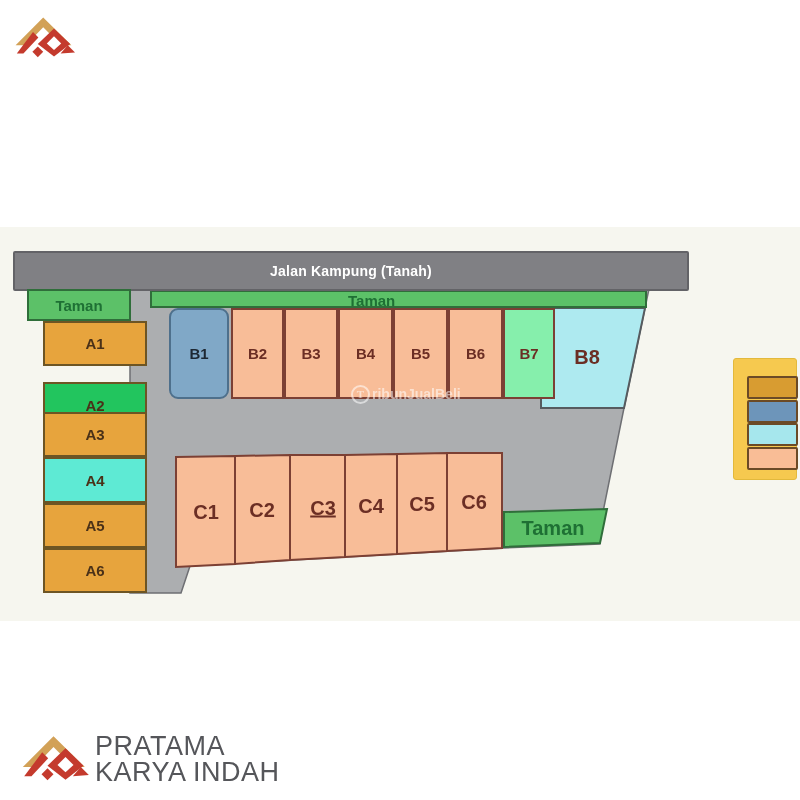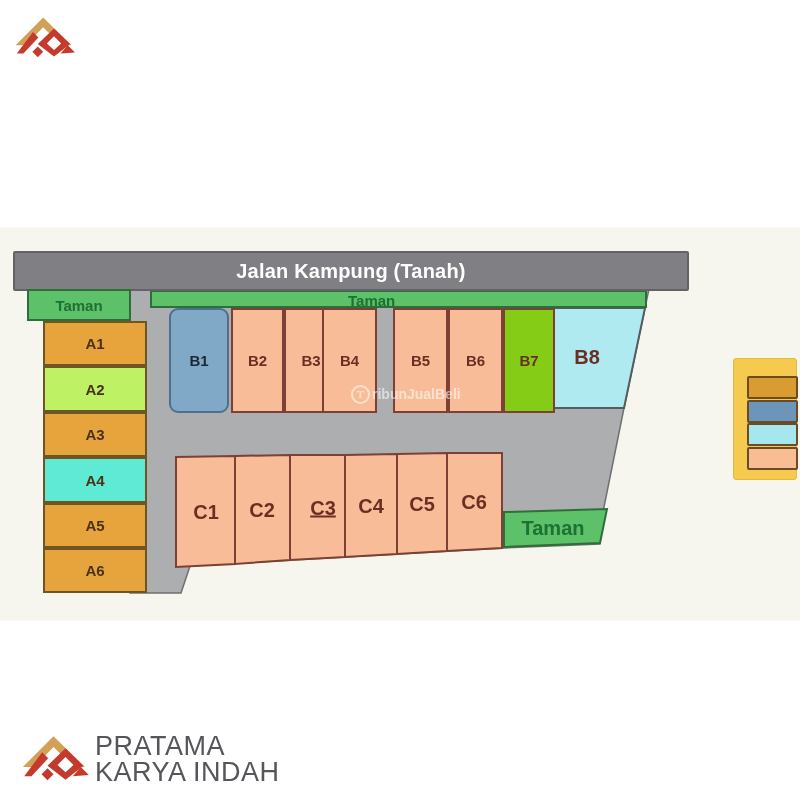--- a/index.html
+++ b/index.html
@@ -6,30 +6,30 @@
   .stage{position:relative;width:800px;height:800px;background:#ffffff;overflow:hidden;
          font-family:"Liberation Sans",sans-serif;}
   .band{position:absolute;left:0;top:227px;width:800px;height:394px;background:#f6f6ef;}
   .plan-svg{position:absolute;left:0;top:0;}
 
   .abs{position:absolute;box-sizing:border-box;}
   .lbl{display:flex;align-items:center;justify-content:center;font-weight:bold;}
 
   .road-bar{left:13px;top:251px;width:676px;height:40px;background:#808084;
             border:2px solid #636367;border-radius:2px;color:#ffffff;
-            font-size:20px;font-weight:bold;letter-spacing:.2px;}
+            font-size:14px;font-weight:bold;letter-spacing:.2px;}
 
   .taman{background:#5cc168;border:2px solid #2f6e3a;color:#1e7034;font-size:15px;}
   .taman-strip{left:150px;top:291px;width:497px;height:17px;border-width:1px 2px 2px 2px;}
   .taman-strip span{position:absolute;left:196px;top:0;}
   .taman-left{left:27px;top:289px;width:104px;height:32px;}
 
   .plot{border:2px solid #7c4034;color:#6b2e24;font-size:15px;margin-left:16px;}
   .a-plot{left:27px;width:104px;background:#e7a43d;border-color:#6d5524;color:#4a3118;}
-  .b-plot{top:308px;height:105px;background:#f8bd98;}
+  .b-plot{top:308px;height:91px;background:#f8bd98;}
   .b1{background:#80a8c7;border-color:#4e708c;border-radius:9px;color:#1d2732;}
 
   .float-lbl{transform:translate(-50%,-50%);font-weight:bold;color:#6b2e24;font-size:20px;white-space:nowrap;}
   .taman-float{color:#1e7034;}
 
   .legend{left:733px;top:358px;width:64px;height:122px;background:#f6c94f;border-radius:3px;
           border:1px solid #e3b93c;}
   .swatch{position:absolute;left:13px;width:47px;height:19px;border:2px solid #6b4a26;border-radius:2px;}
 
   .watermark{left:351px;top:385px;height:18px;display:flex;align-items:center;gap:2px;
@@ -66,21 +66,21 @@
   <div class="abs lbl taman taman-strip" style="background: rgb(92, 193, 104);">
     <span>Taman</span>
   </div>
   <div class="abs lbl taman taman-left" style="background: rgb(92, 193, 104);">
     <span>Taman</span>
   </div>
 
   <div class="abs lbl plot a-plot" style="top: 321px; height: 45px; background: rgb(231, 164, 61);">
       <span>A1</span>
     </div>
-  <div class="abs lbl plot a-plot" style="top: 366px; height: 46px; background: #bef264;">
+  <div class="abs lbl plot a-plot" style="top: 382px; height: 46px; background: #22c55e;">
       <span>A2</span>
     </div>
   <div class="abs lbl plot a-plot" style="top: 412px; height: 45px; background: rgb(231, 164, 61);">
       <span>A3</span>
     </div>
   <div class="abs lbl plot a-plot" style="top: 457px; height: 46px; background: #5eead4;">
       <span>A4</span>
     </div>
   <div class="abs lbl plot a-plot" style="top: 503px; height: 45px; background: rgb(231, 164, 61);">
       <span>A5</span>
@@ -91,30 +91,30 @@
 
   <div class="abs lbl plot b-plot b1" style="left: 153px; width: 60px; background: rgb(128, 168, 199);">
       <span>B1</span>
     </div>
   <div class="abs lbl plot b-plot" style="left: 215px; width: 53px; background: rgb(248, 189, 152);">
       <span>B2</span>
     </div>
   <div class="abs lbl plot b-plot" style="left: 268px; width: 54px; background: rgb(248, 189, 152);">
       <span>B3</span>
     </div>
-  <div class="abs lbl plot b-plot" style="left: 306px; width: 55px; background: rgb(248, 189, 152);">
+  <div class="abs lbl plot b-plot" style="left: 322px; width: 55px; background: rgb(248, 189, 152);">
       <span>B4</span>
     </div>
   <div class="abs lbl plot b-plot" style="left: 377px; width: 55px; background: rgb(248, 189, 152);">
       <span>B5</span>
     </div>
   <div class="abs lbl plot b-plot" style="left: 432px; width: 55px; background: rgb(248, 189, 152);">
       <span>B6</span>
     </div>
-  <div class="abs lbl plot b-plot" style="left: 487px; width: 52px; background: #84cc16;">
+  <div class="abs lbl plot b-plot" style="left: 487px; width: 52px; background: #86efac;">
       <span>B7</span>
     </div>
 
   <div class="abs float-lbl" style="left:587px;top:357px;">B8</div>
   <div class="abs float-lbl" style="left:206px;top:512px;">C1</div>
   <div class="abs float-lbl" style="left:262px;top:510px;">C2</div>
   <div class="abs float-lbl" style="left:323px;top:508px;text-decoration:underline;">C3</div>
   <div class="abs float-lbl" style="left:371px;top:506px;">C4</div>
   <div class="abs float-lbl" style="left:422px;top:504px;">C5</div>
   <div class="abs float-lbl" style="left:474px;top:502px;">C6</div>

